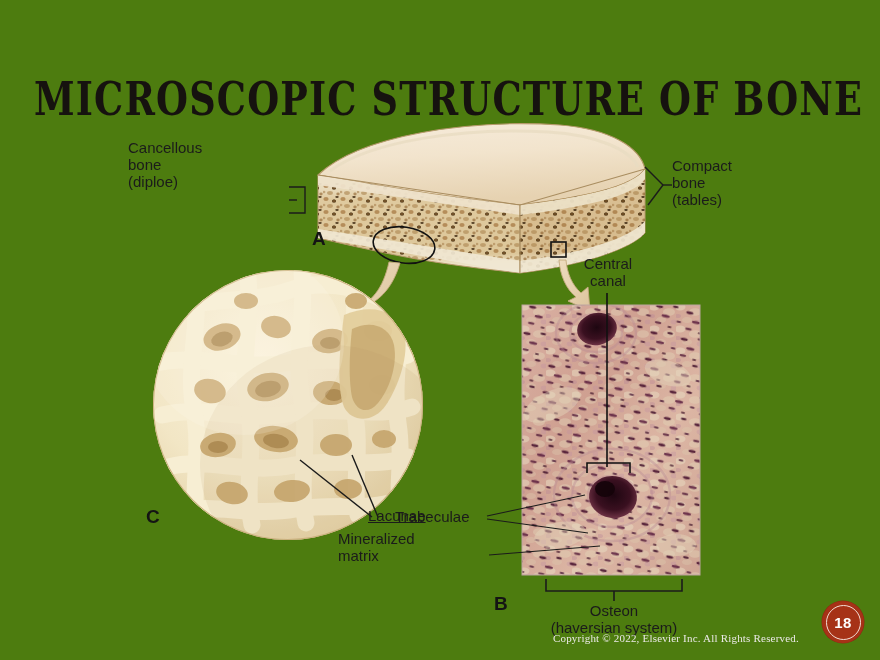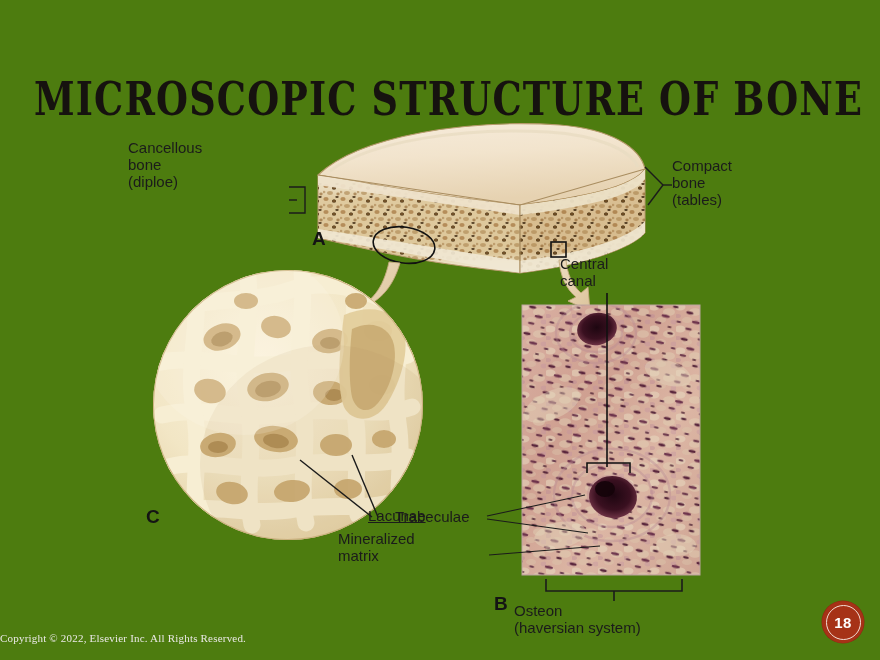--- a/index.html
+++ b/index.html
@@ -53,35 +53,35 @@
   .fig-label {
     position: absolute;
     font-family: "Liberation Sans", sans-serif;
     font-size: 15px;
     line-height: 17px;
     color: #1b1b1b;
     white-space: pre-line;
   }
   .fig-label.right  { }
   .fig-label.left   { text-align: left; }
-  .fig-label.center { text-align: left; }
+  .fig-label.center { text-align: center; }
   .panel-letter {
     position: absolute;
     font-family: "Liberation Sans", sans-serif;
     font-weight: bold;
     font-size: 19px;
     color: #141414;
   }
   
   #copyright {
     position: absolute;
     left: 0;
     top: 632px;
     width: 799px;
-    text-align: left;
+    text-align: right;
     font-family: "Liberation Serif", serif;
     font-size: 11px;
     color: #ebe9e7;
     letter-spacing: 0.2px;
   }
   
   #page-badge {
     position: absolute;
     left: 822px;
     top: 601px;

